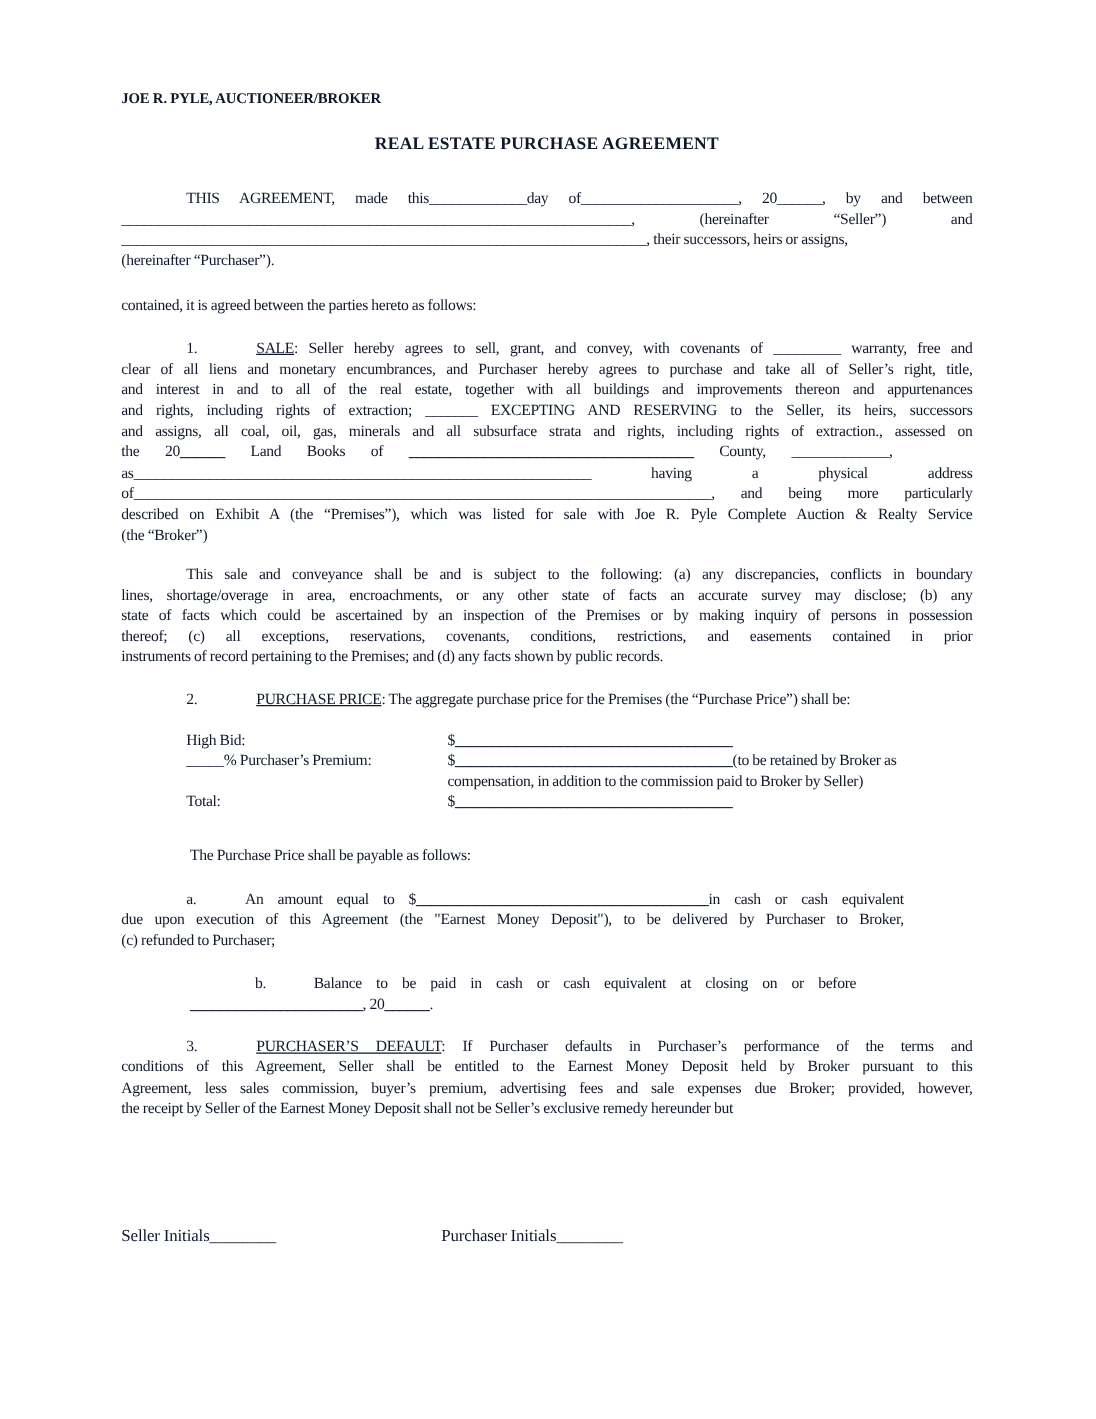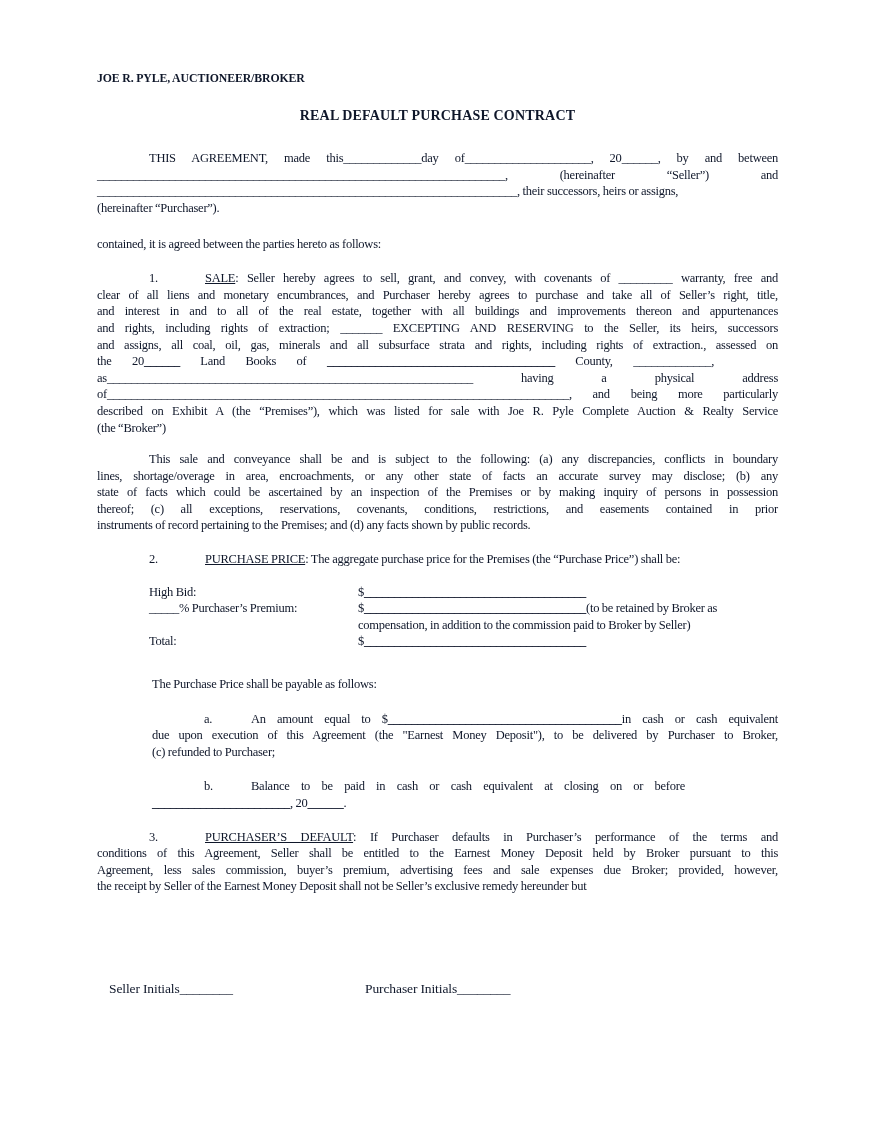--- a/index.html
+++ b/index.html
@@ -27,41 +27,41 @@
   .p1{margin-top:26px;}
   .p2{margin-top:19px;}
   .s1{margin-top:18px;}
   .p4{margin-top:15px;}
   .s2{margin-top:17px;}
   .price{margin-top:16px;}
   .prow{min-height:16.6px;}
   .plabel{display:inline-block;width:209px;margin-left:52px;vertical-align:baseline;}
   .pcont{margin-left:261px;min-height:16.6px;}
   .p6{margin-top:26px;margin-left:55px;}
-  .pa{margin-top:18px;margin-left:55px;width:626px;}
+  .pa{margin-top:18px;width:626px;}
   .pb{margin-top:18px;margin-left:55px;width:626px;}
   .s3{margin-top:17px;}
-  .footer{margin-top:86px;font-size:13.5px;letter-spacing:-0.1px;margin-left:12px;}
+  .footer{margin-top:86px;font-size:13.5px;letter-spacing:-0.1px;}
   .fs{display:inline-block;width:256px;}
   
   .r-n{}
   .r-u{text-decoration:underline;}
   .r-bl{}
   .r-blb{font-weight:bold;}
   .r-num{display:inline-block;width:56px;text-indent:0;}
   .r-numa{display:inline-block;width:47px;text-indent:0;}
 </style>
 </head>
 <body>
 
 <div class="page">
 
   <div class="hdr">JOE R. PYLE, AUCTIONEER/BROKER</div>
 
-  <div class="title">REAL DEFAULT PURCHASE CONTRACT</div>
+  <div class="title">REAL ESTATE PURCHASE AGREEMENT</div>
 
   <div class="p1">
     <div class="ln j i1"><span class="r-n">THIS AGREEMENT, made this</span><span class="r-bl">_____________</span><span class="r-n">day of</span><span class="r-bl">_____________________</span><span class="r-n">, 20</span><span class="r-bl">______</span><span class="r-n">, by and between</span></div>
     <div class="ln j"><span class="r-bl">____________________________________________________________________</span><span class="r-n">, (hereinafter “Seller”) and</span></div>
     <div class="ln"><span class="r-bl">______________________________________________________________________</span><span class="r-n">, their successors, heirs or assigns,</span></div>
     <div class="ln"><span class="r-n">(hereinafter “Purchaser”).</span></div>
   </div>
 
   <div class="p2">
     <div class="ln"><span class="r-n">contained, it is agreed between the parties hereto as follows:</span></div>

